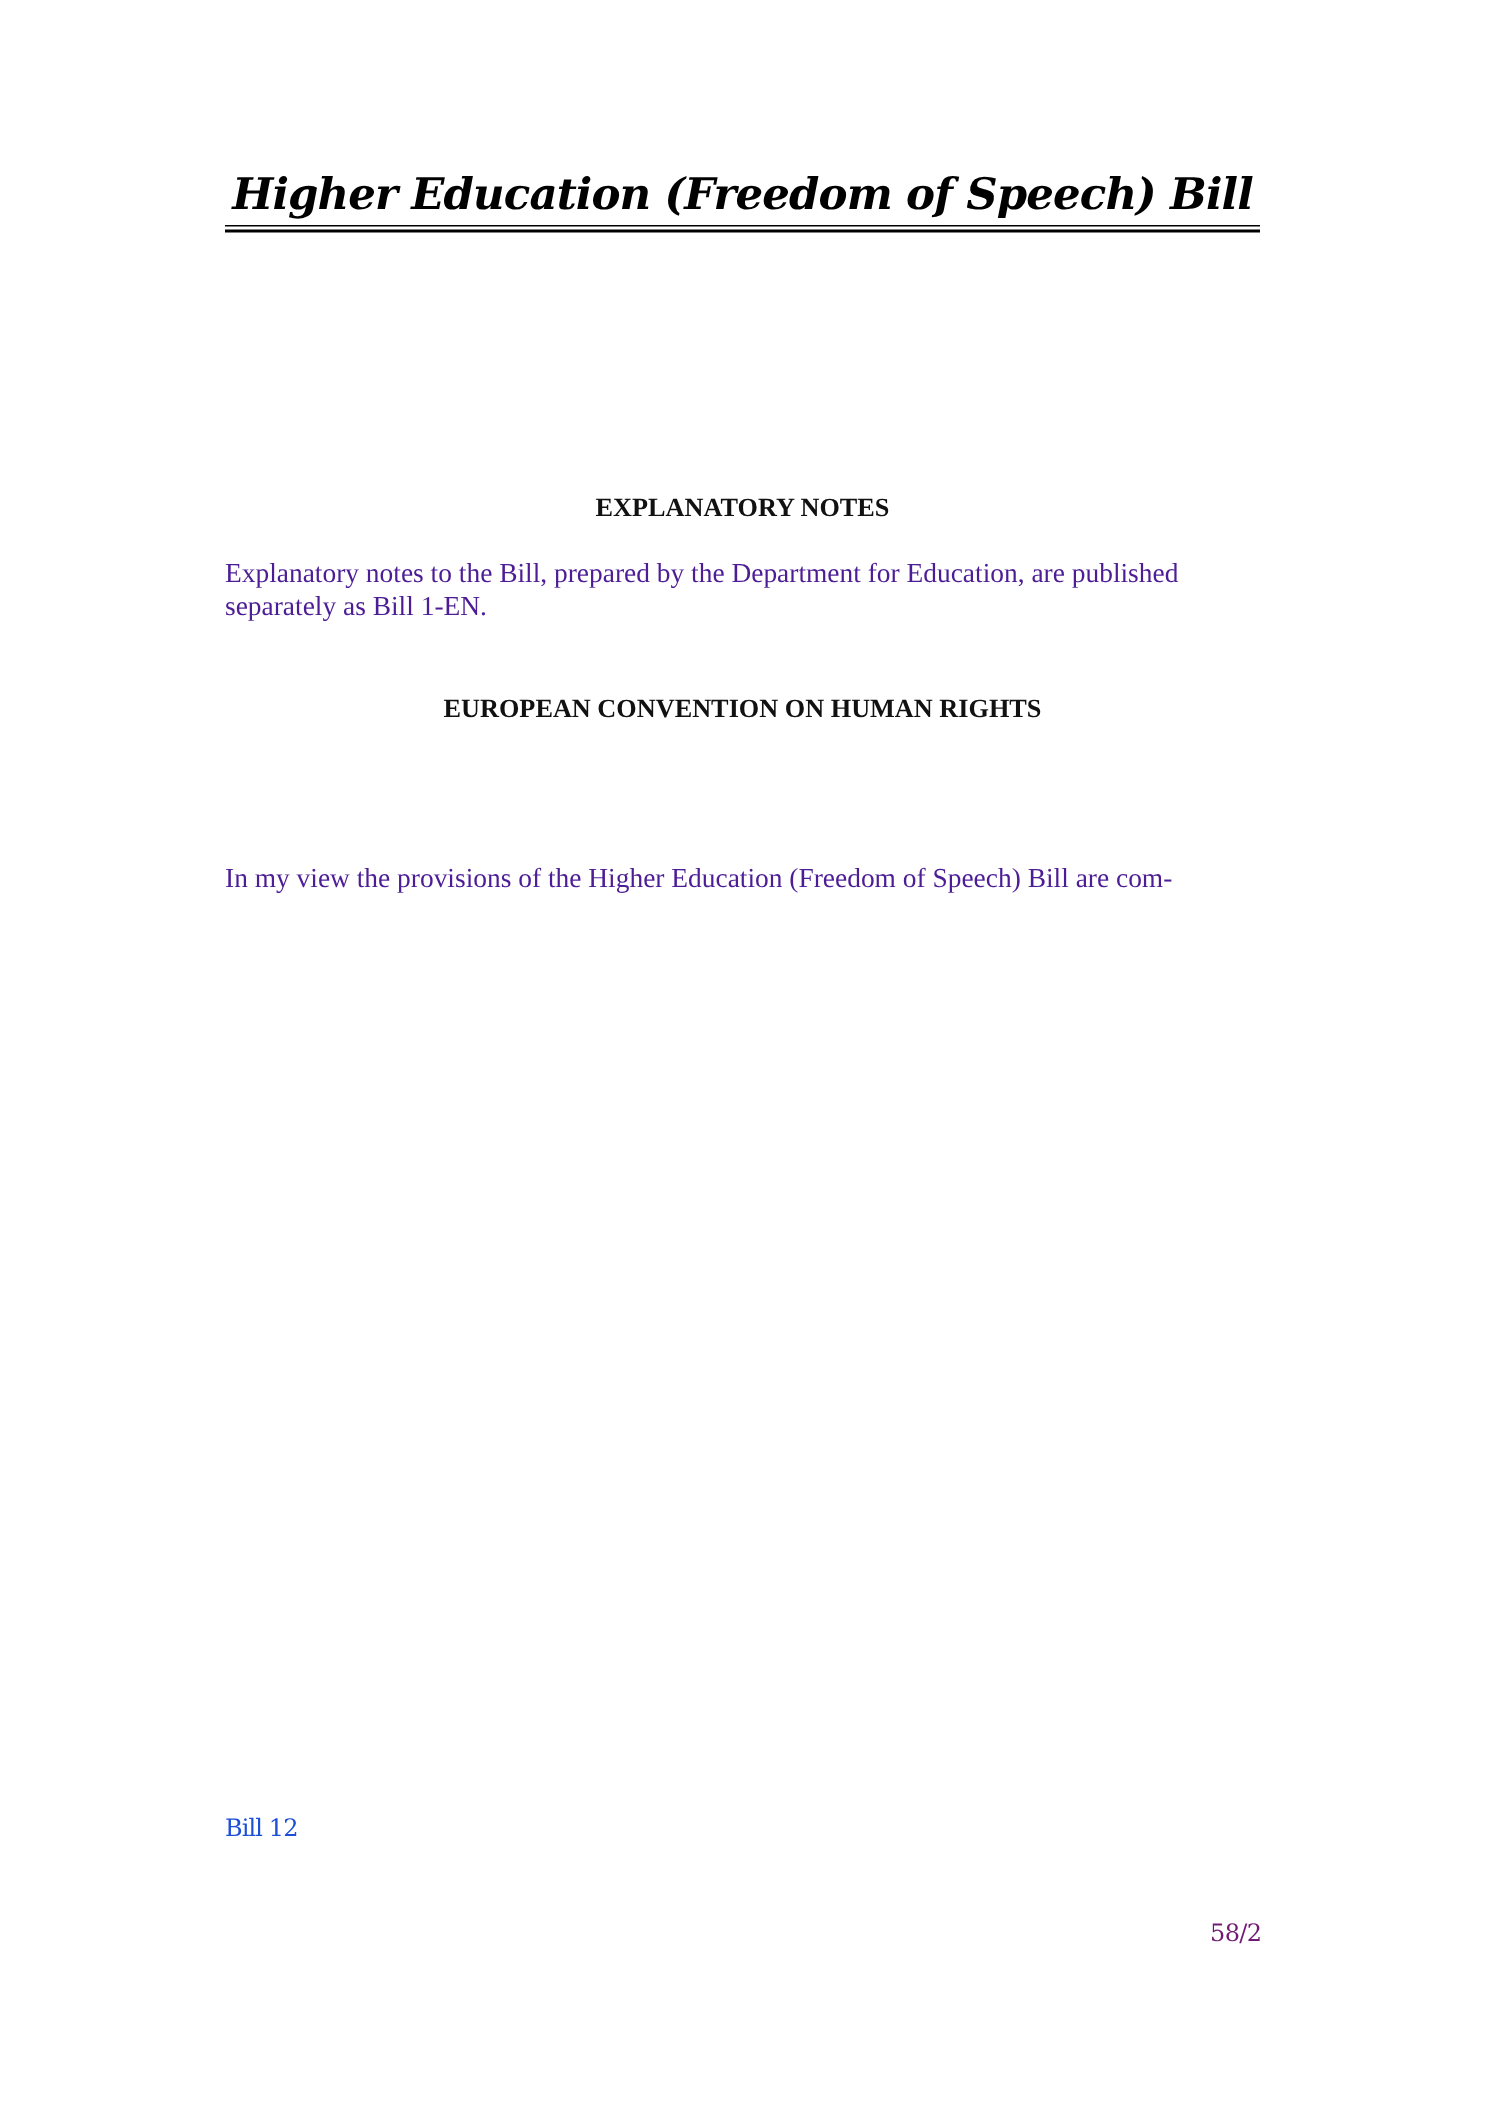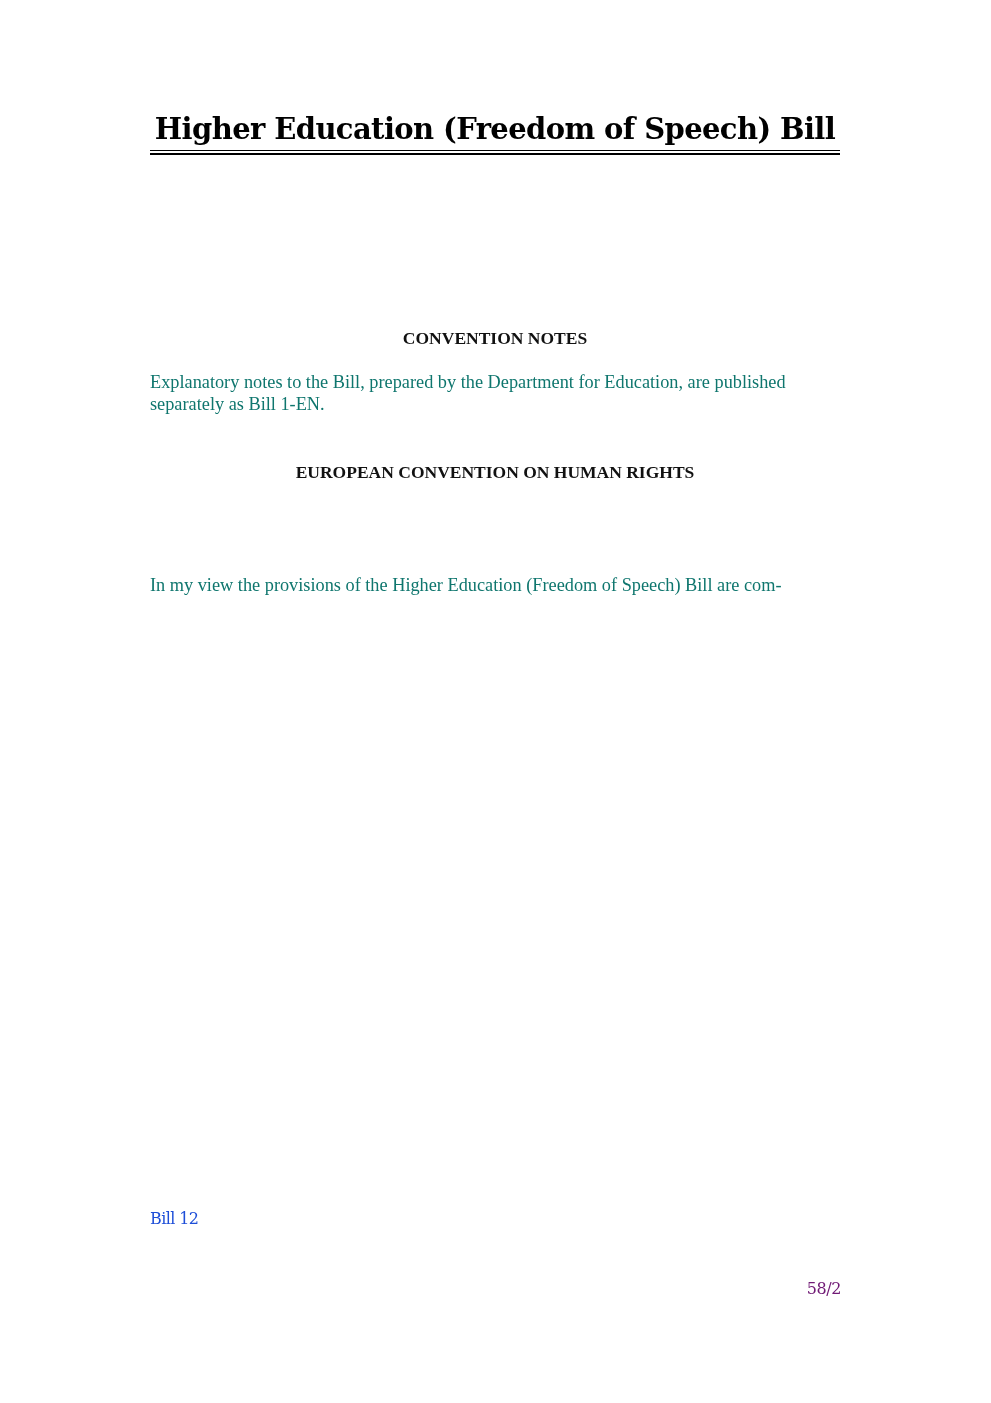--- a/index.html
+++ b/index.html
@@ -28,20 +28,21 @@
       top: 110px;
       text-align: center;
       font-family: "DejaVu Serif", serif;
       font-weight: bold;
       font-size: 29px;
       line-height: 38px;
       letter-spacing: -0.6px;
       color: #000;
       margin: 0;
       white-space: nowrap;
+      font-style: italic;
     }
     .rule-thin {
       position: absolute;
       left: 150px;
       width: 690px;
       top: 150px;
       height: 1px;
       background: #000;
     }
     .rule-thick {
@@ -63,21 +64,21 @@
       color: #111;
       margin: 0;
     }
     .para {
       position: absolute;
       left: 150px;
       width: 692px;
       font-family: "Liberation Serif", serif;
       font-size: 18.3px;
       line-height: 22px;
-      color: #0f766e;
+      color: #4c1d95;
       margin: 0;
     }
     .para span { display: block; white-space: nowrap; }
     .footer-left {
       position: absolute;
       left: 150px;
       top: 1208px;
       font-family: "DejaVu Serif", serif;
       font-size: 16px;
       line-height: 22px;
@@ -98,21 +99,21 @@
   </style>
 </head>
 <body>
 
 <div class="page">
 
   <h1 class="title">Higher Education (Freedom of Speech) Bill</h1>
   <div class="rule-thin"></div>
   <div class="rule-thick"></div>
 
-  <h2 class="heading" style="top:327px;">CONVENTION NOTES</h2>
+  <h2 class="heading" style="top:327px;">EXPLANATORY NOTES</h2>
 
   <p class="para" style="top:371px;">
     <span>Explanatory notes to the Bill, prepared by the Department for Education, are published</span>
     <span>separately as Bill 1-EN.</span>
   </p>
 
   <h2 class="heading" style="top:461px;text-align:center;">EUROPEAN CONVENTION ON HUMAN RIGHTS</h2>
 
 
   <p class="para" style="top:574px;">

